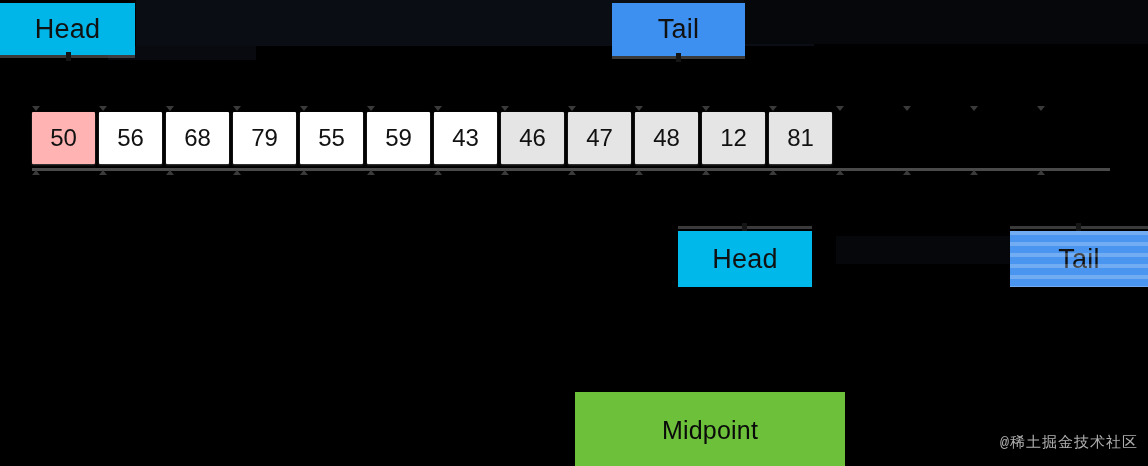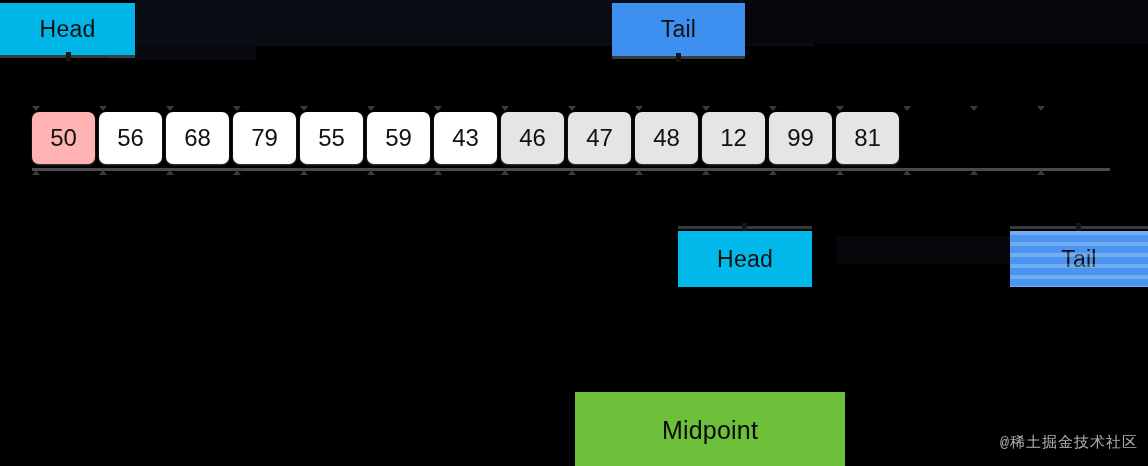--- a/index.html
+++ b/index.html
@@ -24,21 +24,21 @@
   .bg-block.b2 { background: #080a10; }
   .bg-block.b3 { background: #05070b; }
 
   
   .label-box {
     position: absolute;
     display: flex;
     align-items: center;
     justify-content: center;
     color: #111111;
-    font-size: 23px;
+    font-size: 27px;
     line-height: 1;
     letter-spacing: 0.2px;
     box-sizing: border-box;
   }
   .label-box .ltext { pointer-events: none; }
 
   .head-top {
     background: #00b5e8;
   }
   .tail-top {
@@ -88,21 +88,21 @@
   #array {
     position: absolute;
     left: 32px;
     top: 112px;
     display: flex;
     gap: 4px;
   }
   .cell {
     width: 63px;
     height: 52px;
-    border-radius: 7px;
+    border-radius: 1px;
     display: flex;
     align-items: center;
     justify-content: center;
     font-size: 24px;
     color: #111111;
     box-sizing: border-box;
     background: #ffffff;
     box-shadow: 0 1px 2px rgba(255,255,255,0.25);
   }
   .cell.active { background: #ffb3b3; }
@@ -226,21 +226,20 @@
       <div class="cell">56</div>
       <div class="cell">68</div>
       <div class="cell">79</div>
       <div class="cell">55</div>
       <div class="cell">59</div>
       <div class="cell">43</div>
       <div class="cell dim">46</div>
       <div class="cell dim">47</div>
       <div class="cell dim">48</div>
       <div class="cell dim">12</div>
-      <div class="cell dim">99</div>
       <div class="cell dim">81</div>
     </div>
 
   <div class="underbar" style="left:32px; top:168px; width:1078px;"></div>
 
   <div class="caret-row" id="carets-bottom" style="top:170px;">
       <div class="slot">
         <div class="caret up"></div>
       </div>
       <div class="slot">

